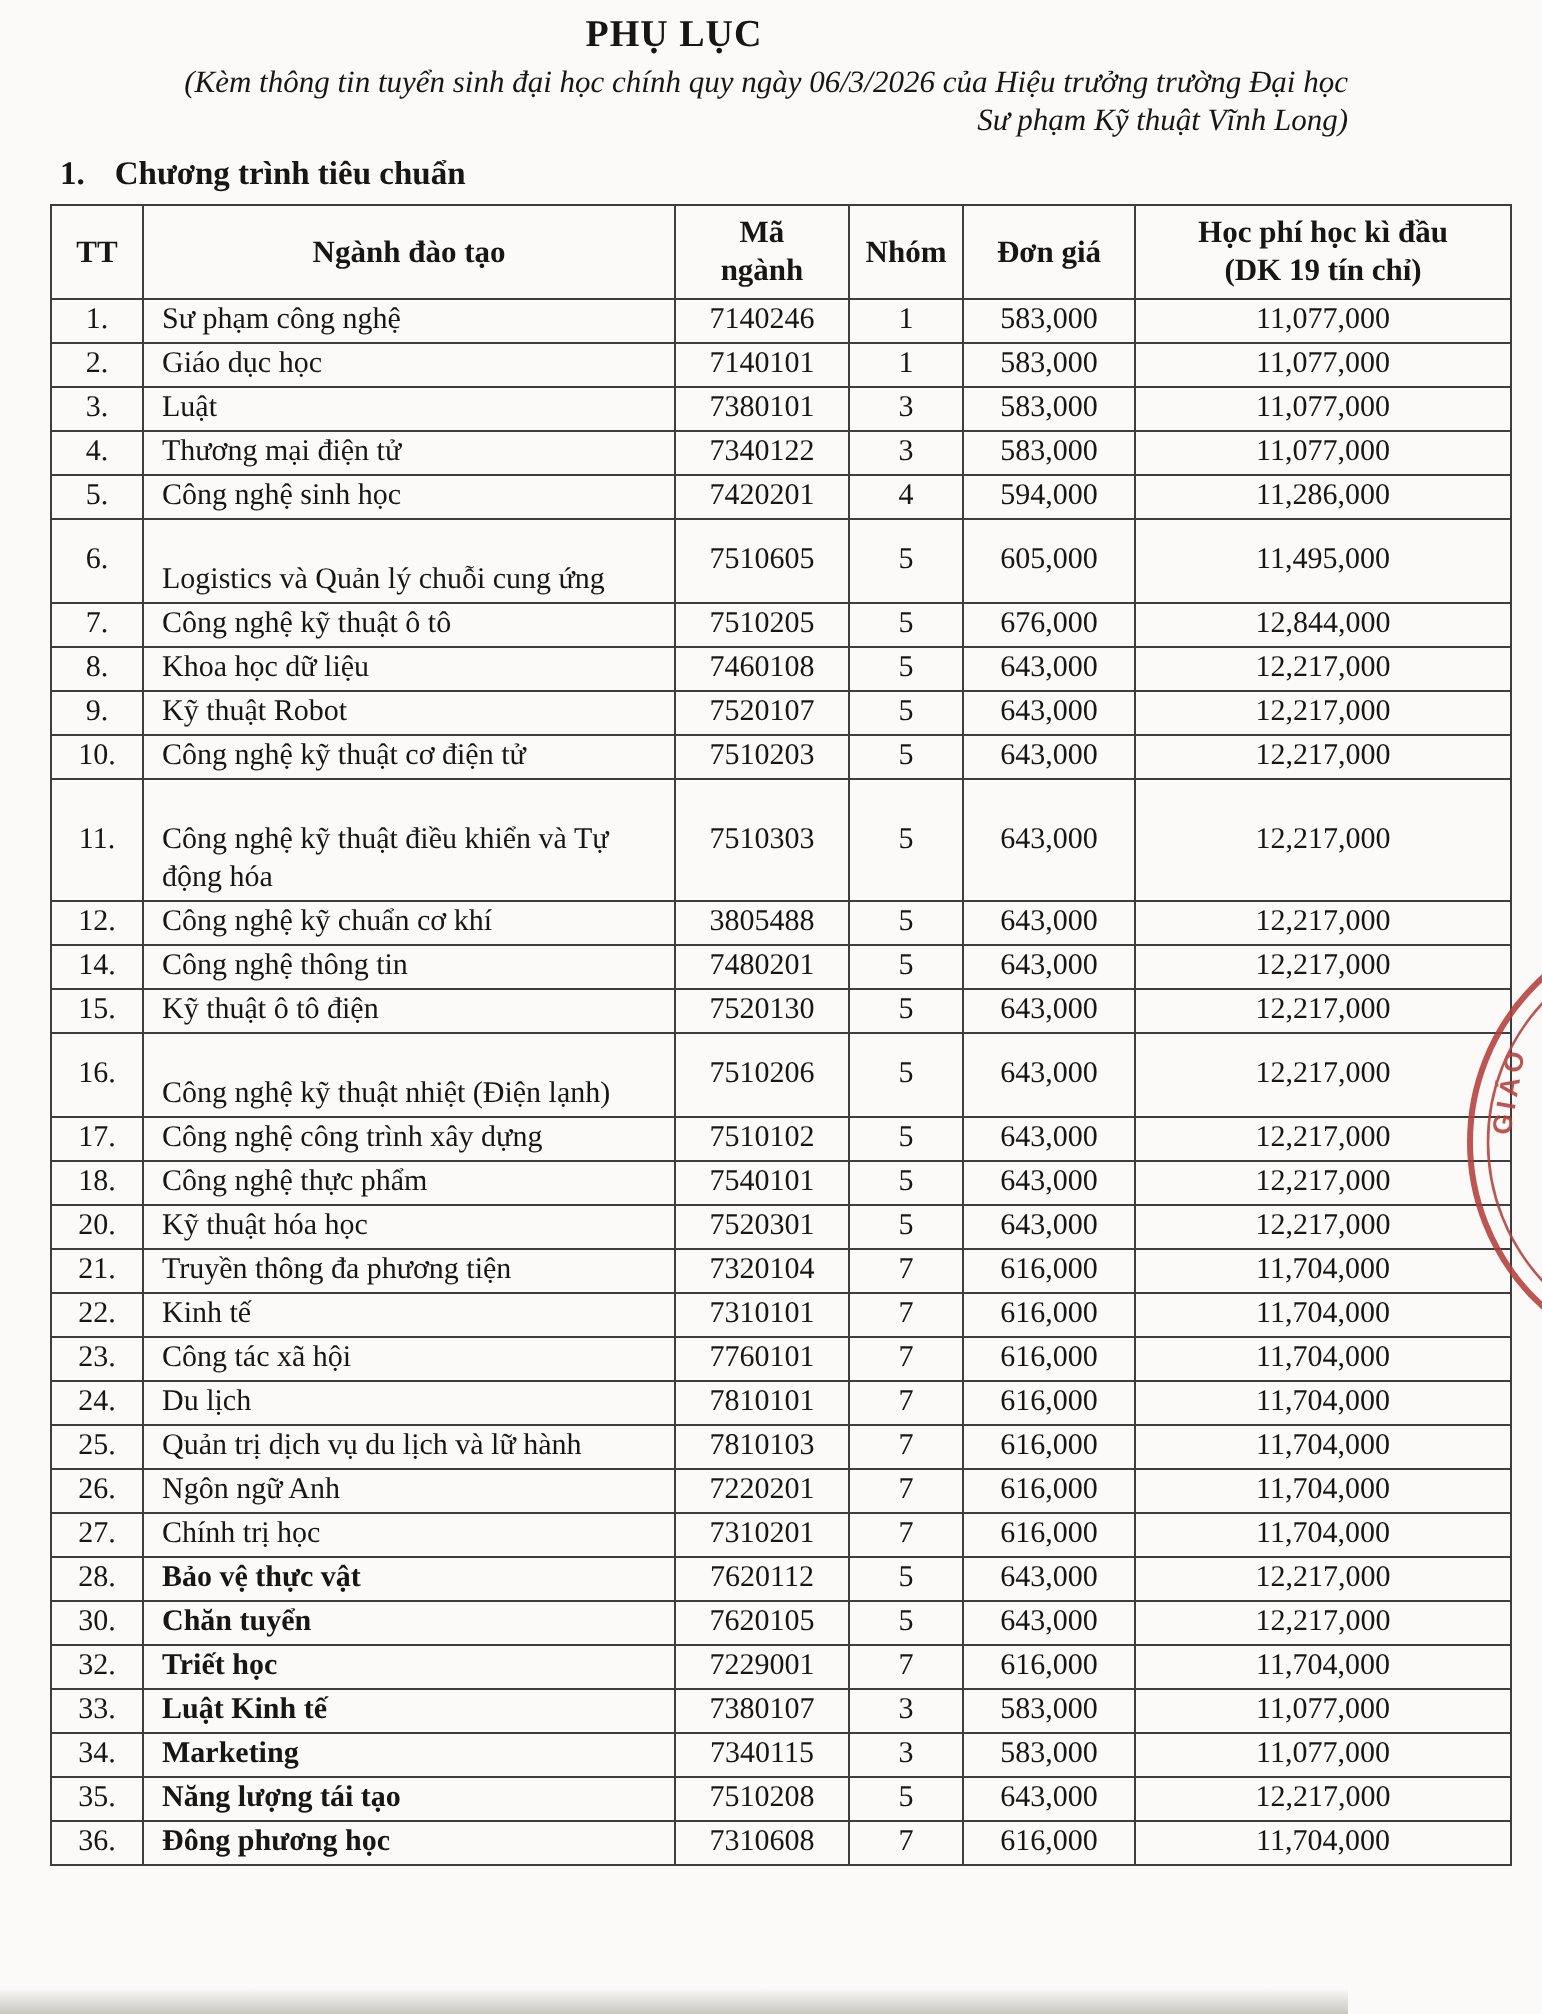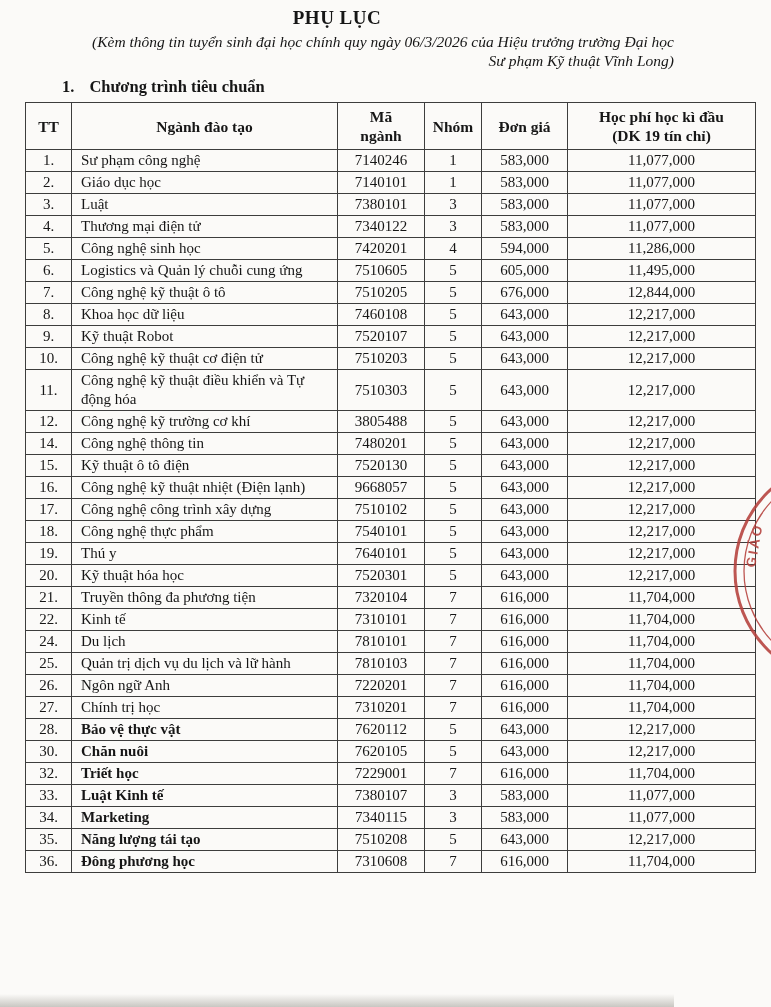--- a/index.html
+++ b/index.html
@@ -28,21 +28,21 @@
     padding-top: 7px;
   }
   .doc-subtitle {
     text-align: right;
     font-style: italic;
     font-size: 15.5px;
     line-height: 19px;
     margin-top: 3px;
   }
   .section-heading {
-    margin: 7px 0 5px 62px;
+    margin: 7px 0 5px 30px;
     font-weight: bold;
     font-size: 16.5px;
   }
   .section-heading .num { margin-right: 15px; }
 
   table.programs {
     border-collapse: collapse;
     table-layout: fixed;
     margin-left: 25px;
     width: 730px;
@@ -67,21 +67,21 @@
     padding: 1px 4px;
     vertical-align: middle;
   }
   td.c-tt   { text-align: center; }
   td.c-name { text-align: left; padding-left: 9px; padding-right: 6px; }
   td.c-code, td.c-group, td.c-unit, td.c-fee {
     text-align: center;
     white-space: nowrap;
   }
   tr.bold td.c-name { font-weight: bold; }
-  tr.wrap .name-text { display: inline-block; max-width: 225px; }
+  tr.wrap .name-text { display: inline-block; max-width: 225px; margin-top: 20px; }
   .name-text { vertical-align: top; }
 
   .stamp {
     position: absolute;
     left: 721px;
     top: 478px;
     pointer-events: none;
     opacity: 0.88;
   }
   .bottom-shade {
@@ -214,21 +214,21 @@
         <tr class="wrap">
           <td class="c-tt">11.</td>
           <td class="c-name"><span class="name-text">Công nghệ kỹ thuật điều khiển và Tự động hóa</span></td>
           <td class="c-code">7510303</td>
           <td class="c-group">5</td>
           <td class="c-unit">643,000</td>
           <td class="c-fee">12,217,000</td>
         </tr>
         <tr>
           <td class="c-tt">12.</td>
-          <td class="c-name"><span class="name-text">Công nghệ kỹ trường cơ khí</span></td>
+          <td class="c-name"><span class="name-text">Công nghệ kỹ chuẩn cơ khí</span></td>
           <td class="c-code">3805488</td>
           <td class="c-group">5</td>
           <td class="c-unit">643,000</td>
           <td class="c-fee">12,217,000</td>
         </tr>
         <tr>
           <td class="c-tt">14.</td>
           <td class="c-name"><span class="name-text">Công nghệ thông tin</span></td>
           <td class="c-code">7480201</td>
           <td class="c-group">5</td>
@@ -239,21 +239,21 @@
           <td class="c-tt">15.</td>
           <td class="c-name"><span class="name-text">Kỹ thuật ô tô điện</span></td>
           <td class="c-code">7520130</td>
           <td class="c-group">5</td>
           <td class="c-unit">643,000</td>
           <td class="c-fee">12,217,000</td>
         </tr>
         <tr class="wrap">
           <td class="c-tt">16.</td>
           <td class="c-name"><span class="name-text">Công nghệ kỹ thuật nhiệt (Điện lạnh)</span></td>
-          <td class="c-code">9668057</td>
+          <td class="c-code">7510206</td>
           <td class="c-group">5</td>
           <td class="c-unit">643,000</td>
           <td class="c-fee">12,217,000</td>
         </tr>
         <tr>
           <td class="c-tt">17.</td>
           <td class="c-name"><span class="name-text">Công nghệ công trình xây dựng</span></td>
           <td class="c-code">7510102</td>
           <td class="c-group">5</td>
           <td class="c-unit">643,000</td>
@@ -261,28 +261,20 @@
         </tr>
         <tr>
           <td class="c-tt">18.</td>
           <td class="c-name"><span class="name-text">Công nghệ thực phẩm</span></td>
           <td class="c-code">7540101</td>
           <td class="c-group">5</td>
           <td class="c-unit">643,000</td>
           <td class="c-fee">12,217,000</td>
         </tr>
         <tr>
-          <td class="c-tt">19.</td>
-          <td class="c-name"><span class="name-text">Thú y</span></td>
-          <td class="c-code">7640101</td>
-          <td class="c-group">5</td>
-          <td class="c-unit">643,000</td>
-          <td class="c-fee">12,217,000</td>
-        </tr>
-        <tr>
           <td class="c-tt">20.</td>
           <td class="c-name"><span class="name-text">Kỹ thuật hóa học</span></td>
           <td class="c-code">7520301</td>
           <td class="c-group">5</td>
           <td class="c-unit">643,000</td>
           <td class="c-fee">12,217,000</td>
         </tr>
         <tr>
           <td class="c-tt">21.</td>
           <td class="c-name"><span class="name-text">Truyền thông đa phương tiện</span></td>
@@ -293,20 +285,28 @@
         </tr>
         <tr>
           <td class="c-tt">22.</td>
           <td class="c-name"><span class="name-text">Kinh tế</span></td>
           <td class="c-code">7310101</td>
           <td class="c-group">7</td>
           <td class="c-unit">616,000</td>
           <td class="c-fee">11,704,000</td>
         </tr>
         <tr>
+          <td class="c-tt">23.</td>
+          <td class="c-name"><span class="name-text">Công tác xã hội</span></td>
+          <td class="c-code">7760101</td>
+          <td class="c-group">7</td>
+          <td class="c-unit">616,000</td>
+          <td class="c-fee">11,704,000</td>
+        </tr>
+        <tr>
           <td class="c-tt">24.</td>
           <td class="c-name"><span class="name-text">Du lịch</span></td>
           <td class="c-code">7810101</td>
           <td class="c-group">7</td>
           <td class="c-unit">616,000</td>
           <td class="c-fee">11,704,000</td>
         </tr>
         <tr>
           <td class="c-tt">25.</td>
           <td class="c-name"><span class="name-text">Quản trị dịch vụ du lịch và lữ hành</span></td>
@@ -334,21 +334,21 @@
         <tr class="bold">
           <td class="c-tt">28.</td>
           <td class="c-name"><span class="name-text">Bảo vệ thực vật</span></td>
           <td class="c-code">7620112</td>
           <td class="c-group">5</td>
           <td class="c-unit">643,000</td>
           <td class="c-fee">12,217,000</td>
         </tr>
         <tr class="bold">
           <td class="c-tt">30.</td>
-          <td class="c-name"><span class="name-text">Chăn nuôi</span></td>
+          <td class="c-name"><span class="name-text">Chăn tuyển</span></td>
           <td class="c-code">7620105</td>
           <td class="c-group">5</td>
           <td class="c-unit">643,000</td>
           <td class="c-fee">12,217,000</td>
         </tr>
         <tr class="bold">
           <td class="c-tt">32.</td>
           <td class="c-name"><span class="name-text">Triết học</span></td>
           <td class="c-code">7229001</td>
           <td class="c-group">7</td>

